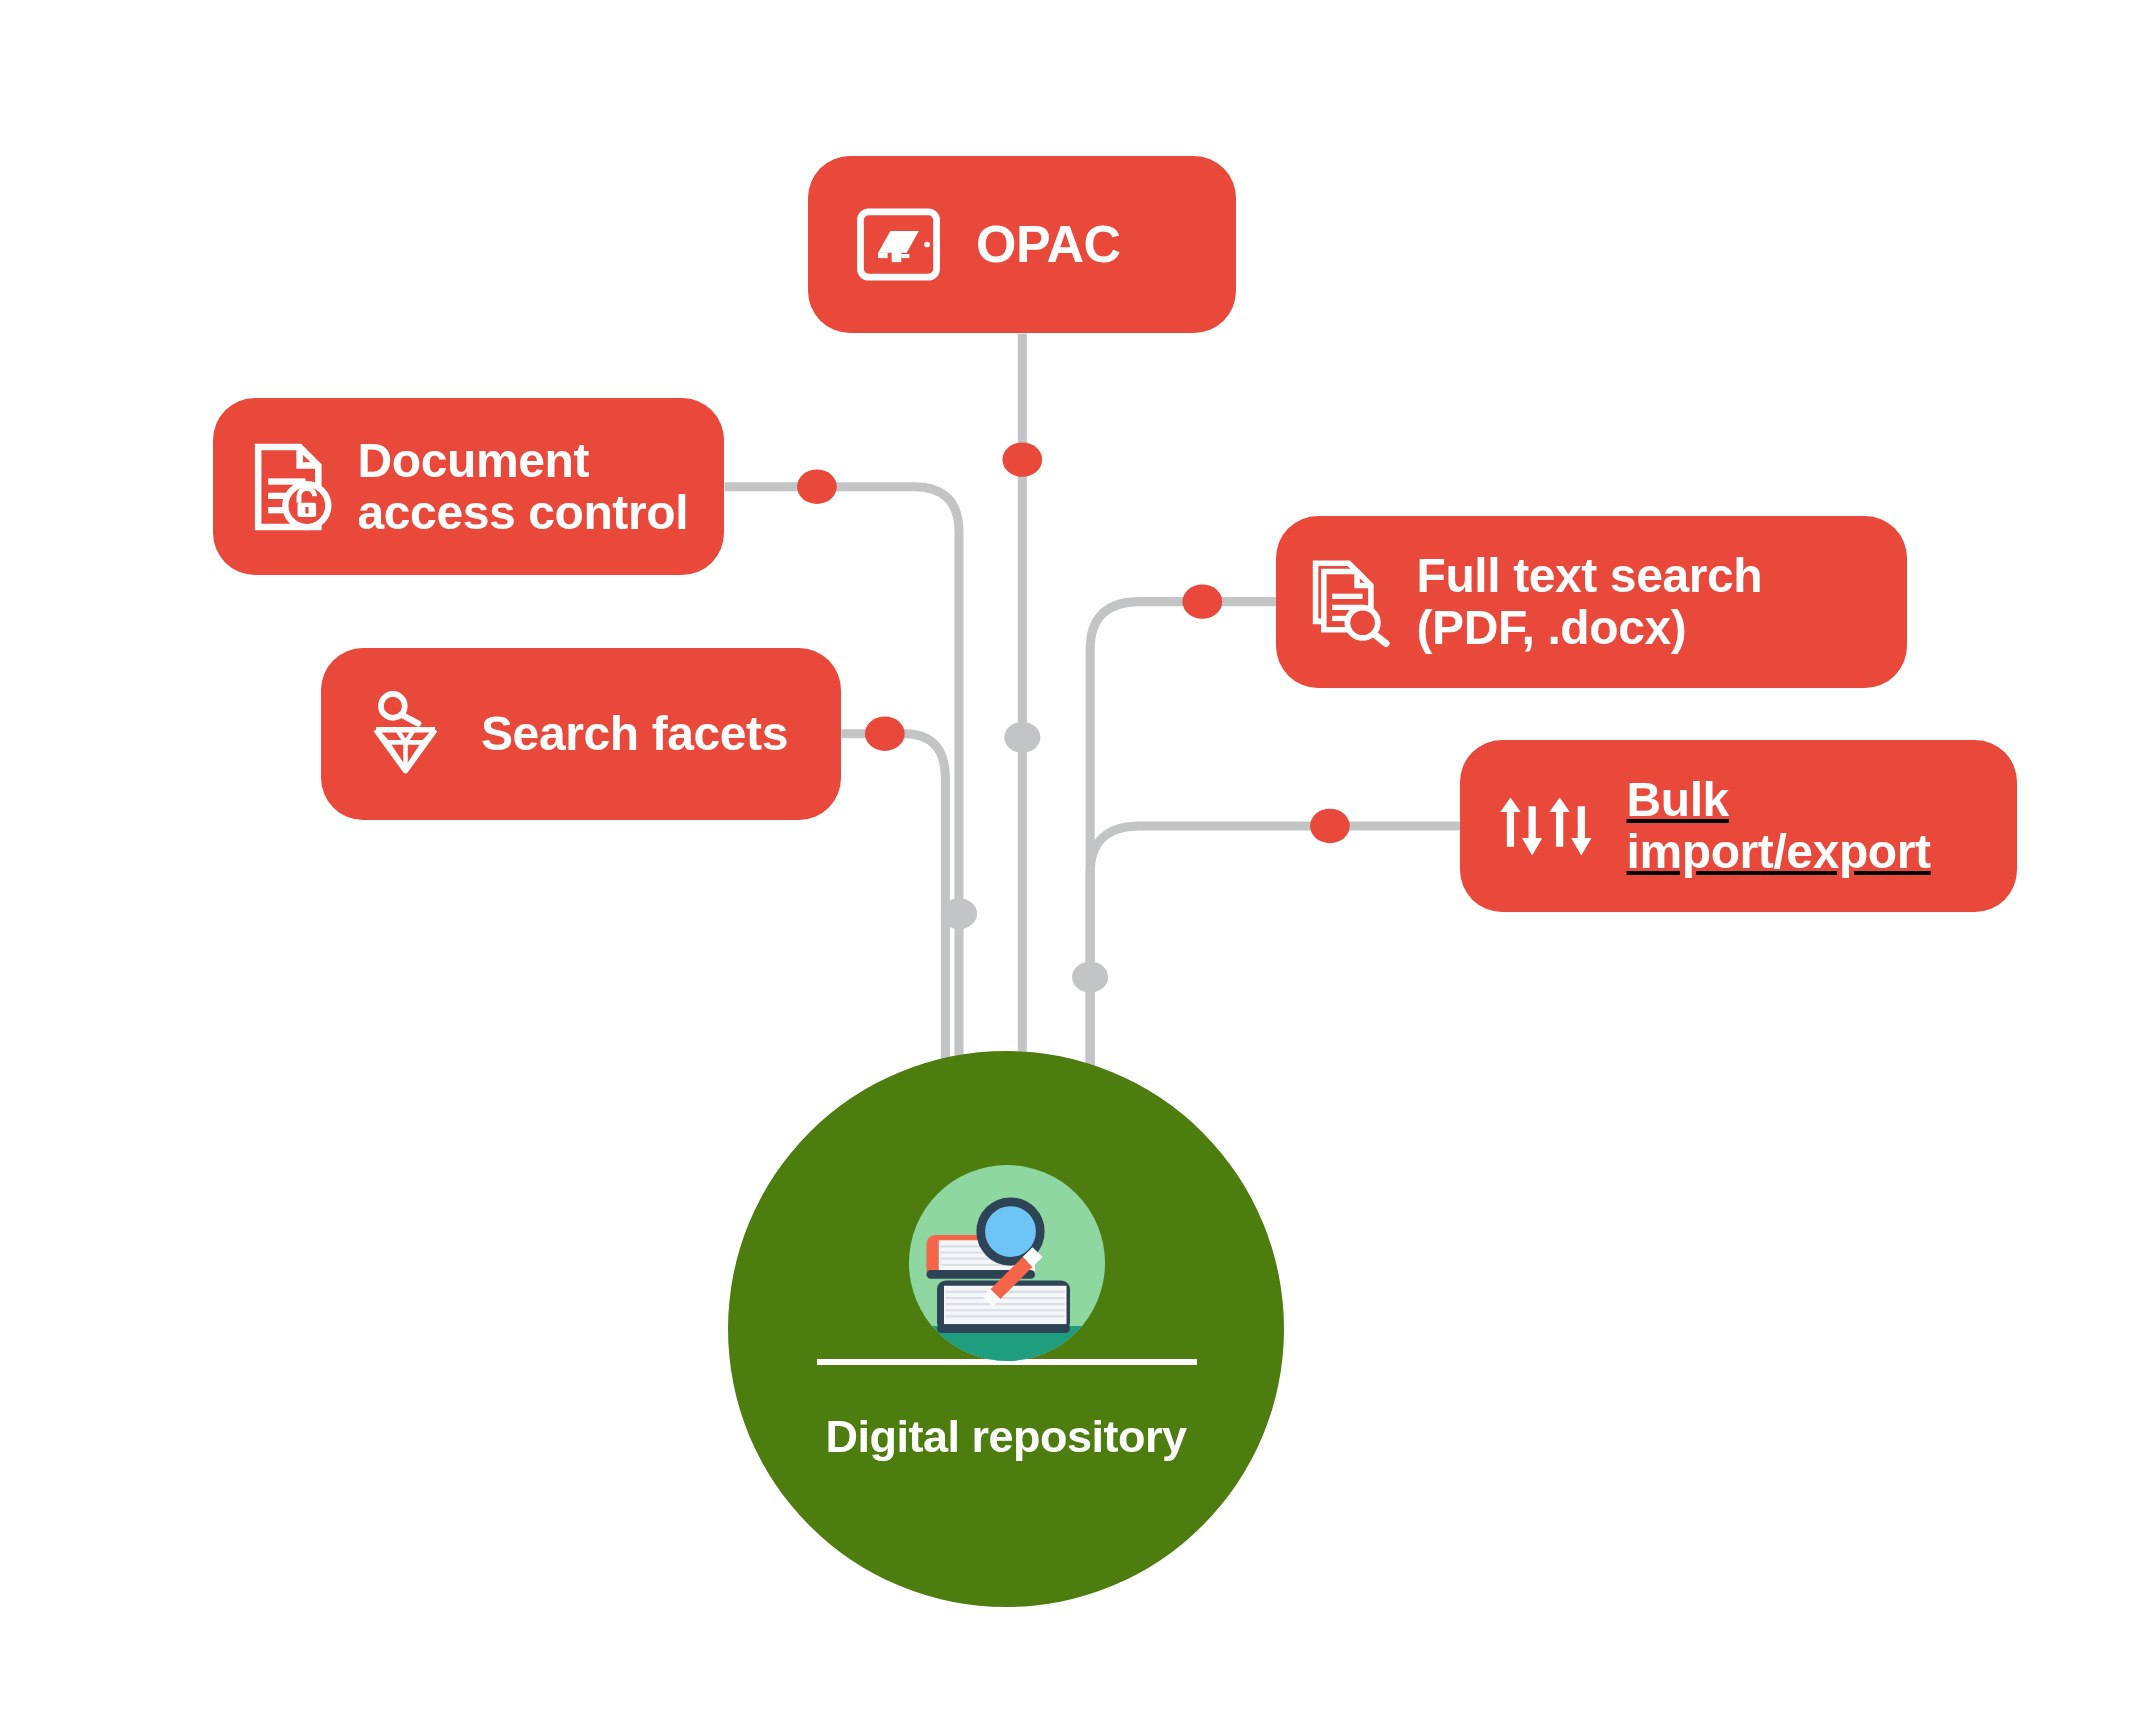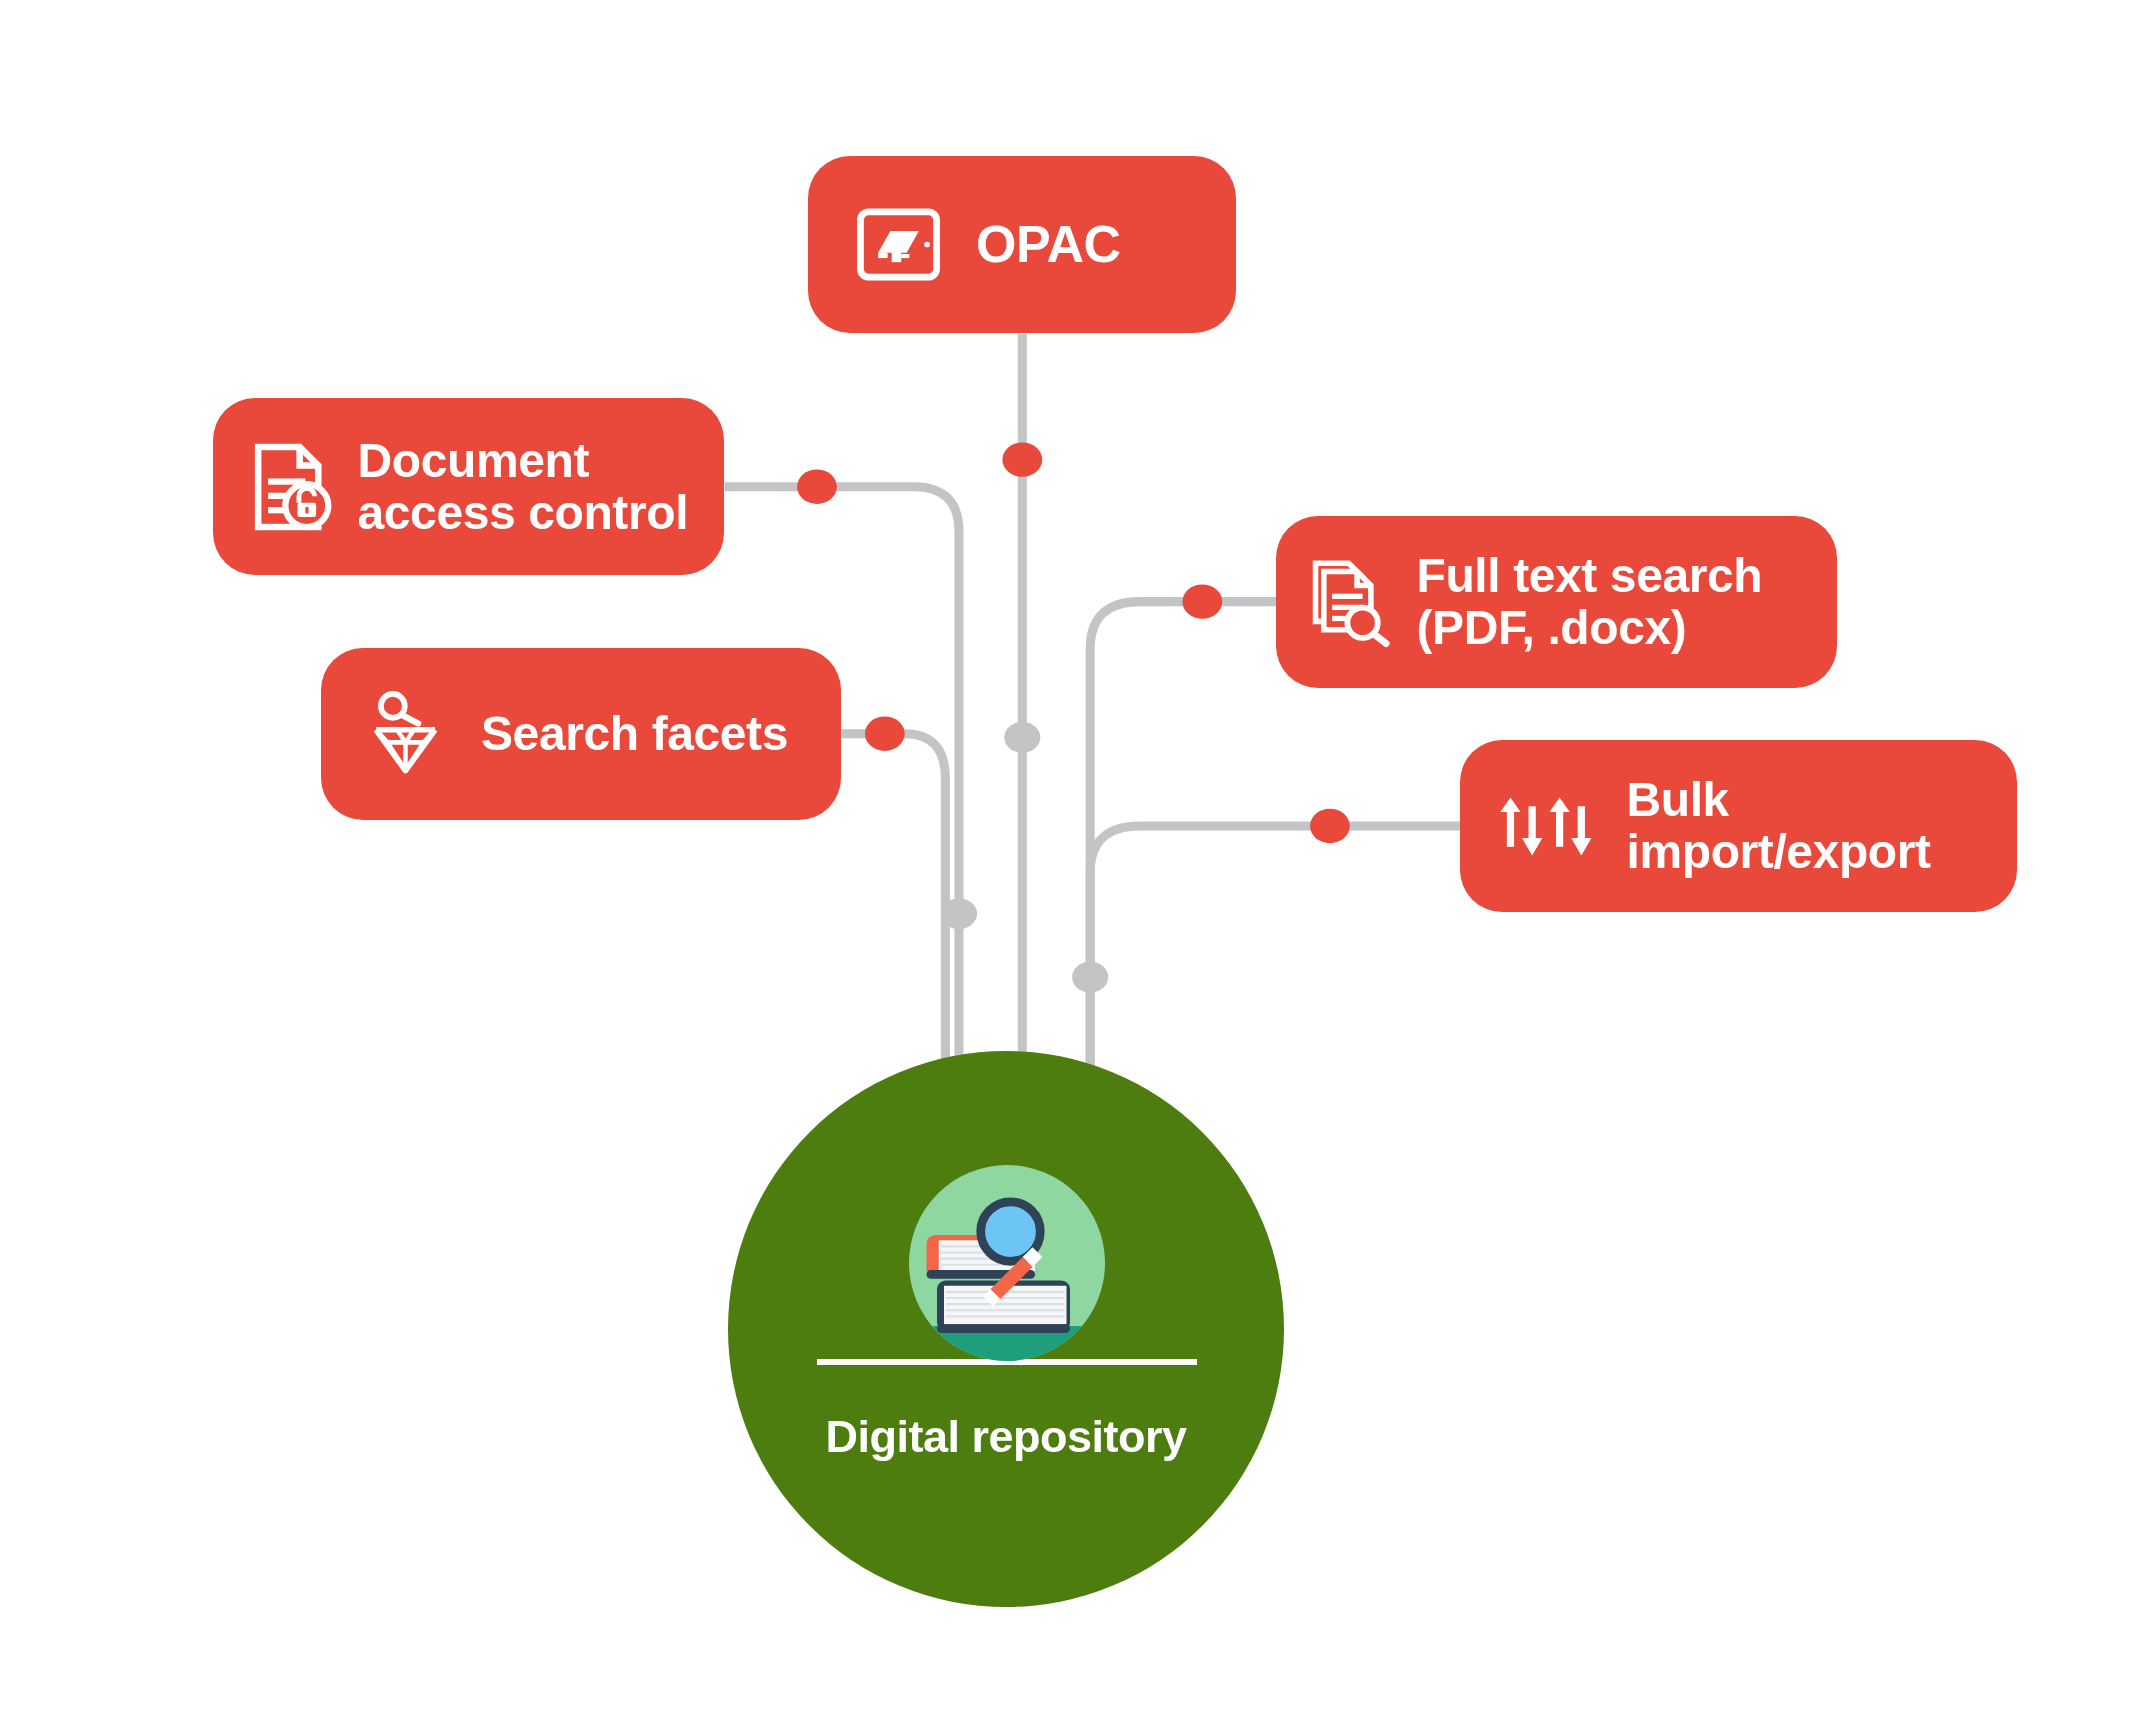--- a/index.html
+++ b/index.html
@@ -50,24 +50,24 @@
 
   #node-opac        { left: 808px;  top: 156px;  width: 428px; height: 177px;  padding: 0 31px 0 47px; gap: 34px; }
   #node-opac .node-label { font-size: 52px; }
 
   #node-dac         { left: 213px;  top: 398px;  width: 511px; height: 177px;  padding: 0 27px 0 38px; gap: 23.5px; }
   #node-dac .node-label { font-size: 48px; }
 
   #node-facets      { left: 321px;  top: 648px;  width: 520px; height: 172px;  padding: 0 34px 0 43px; gap: 34px; }
   #node-facets .node-label { font-size: 48px; }
 
-  #node-fts         { left: 1276px; top: 516px;  width: 561px; height: 172px;  padding: 0 25px 0 34px; gap: 23.5px; }
+  #node-fts         { left: 1276px; top: 516px;  width: 631px; height: 172px;  padding: 0 25px 0 34px; gap: 23.5px; }
   #node-fts .node-label { font-size: 48px; }
 
-  #node-bulk        { left: 1460px; top: 740px;  width: 557px; height: 172px;  padding: 0 25px 0 36px; gap: 23.5px; }
+  #node-bulk        { left: 1460px; top: 740px;  width: 557px; height: 172px;  padding: 0 25px 0 36px; gap: 23.5px; text-decoration: underline; }
   #node-bulk .node-label { font-size: 48px; }
 
   
   #hub {
     position: absolute;
     left: 728px;
     top: 1051px;
     width: 556px;
     height: 556px;
     border-radius: 50%;

